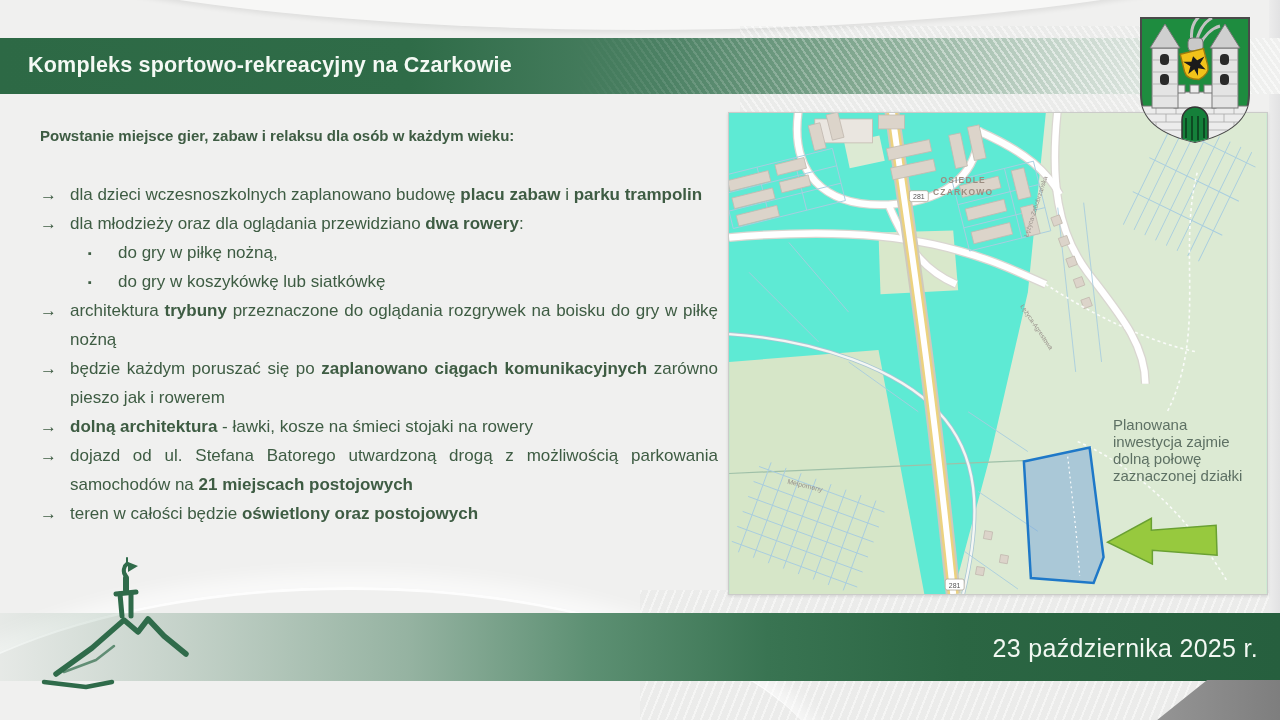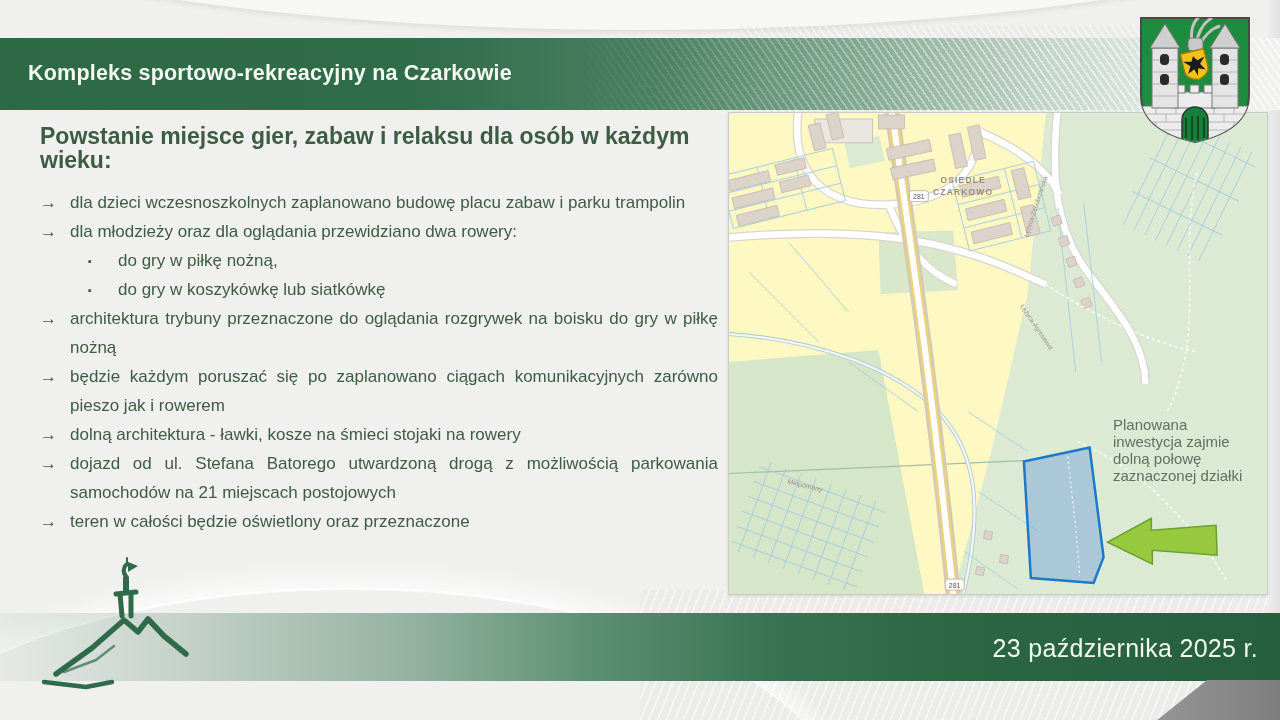--- a/index.html
+++ b/index.html
@@ -29,50 +29,50 @@
     border-radius:50%;
     border-top:3px solid rgba(255,255,255,.85);
     box-shadow:0 -14px 18px rgba(255,255,255,.6);
   }
   .right-strip{
     position:absolute;top:0;right:0;width:11px;height:100%;
     background:linear-gradient(to left,#e2e2e3,#ececec);
   }
   
   .header-bar{
-    position:absolute;left:0;top:38px;width:100%;height:72px;
+    position:absolute;left:0;top:38px;width:100%;height:56px;
     background:linear-gradient(to right,#2d6945 0%,#2f6c48 32%,#4c8164 52%,#86ab94 68%,#c3d4c9 82%,#ecefec 94%,#f0f0ef 100%);
     display:flex;align-items:center;z-index:4;
   }
   .header-stripes{
     position:absolute;right:0;top:0;width:55%;height:100%;
     background:repeating-linear-gradient(55deg,rgba(255,255,255,.5) 0 2px,rgba(0,0,0,0) 2px 6px);
     -webkit-mask-image:linear-gradient(to right,transparent,#000 65%);
     mask-image:linear-gradient(to right,transparent,#000 65%);
   }
   .slide-title{
     margin:0;padding:0 0 2px 28px;
     color:#f4f9f4;font-size:21.5px;font-weight:bold;letter-spacing:.2px;
     position:relative;z-index:2;
   }
   
   .content{
     position:absolute;left:40px;top:124px;width:678px;z-index:3;
     color:#3e5c43;font-size:17px;line-height:29px;
   }
-  .content b{font-weight:normal;}
-  .heading{font-weight:bold;font-size:23px;margin:0 0 16px 0;line-height:24px;}
+  .content b{font-weight:bold;}
+  .heading{font-weight:bold;font-size:15px;margin:0 0 32px 0;line-height:24px;}
   .bullet{position:relative;padding-left:30px;text-align:justify;}
   .bullet .marker{position:absolute;left:0;top:0;font-weight:normal;}
   .bullet.square{padding-left:78px;text-align:left;}
   .bullet.square .marker{left:48px;font-size:11px;top:1px;}
   
   .map{
     position:absolute;left:728px;top:112px;width:540px;height:483px;
-    background:#fef9c3;border:1px solid #cbcbc9;box-sizing:border-box;z-index:3;
+    background:#5eead4;border:1px solid #cbcbc9;box-sizing:border-box;z-index:3;
     box-shadow:0 1px 3px rgba(0,0,0,.12);
     padding-left:28px;
   }
   .map svg{position:absolute;left:0;top:0;}
   .map-annotation{
     position:absolute;left:384px;top:303px;width:152px;
     font-size:15px;line-height:17px;color:#5e7164;white-space:pre-line;z-index:2;
   }
   
   .coat-of-arms{position:absolute;left:1136px;top:10px;z-index:6;}
@@ -119,21 +119,21 @@
     <div class="heading">Powstanie miejsce gier, zabaw i relaksu dla osób w każdym wieku:</div>
     <div class="bullets">
         <div class="bullet arrow"><span class="marker">→</span><span><span>dla dzieci wczesnoszkolnych zaplanowano budowę </span><b>placu zabaw</b><span> i </span><b>parku trampolin</b></span></div>
         <div class="bullet arrow"><span class="marker">→</span><span><span>dla młodzieży oraz dla oglądania przewidziano </span><b>dwa rowery</b><span>:</span></span></div>
         <div class="bullet square"><span class="marker">▪</span><span><span>do gry w piłkę nożną,</span></span></div>
         <div class="bullet square"><span class="marker">▪</span><span><span>do gry w koszykówkę lub siatkówkę</span></span></div>
         <div class="bullet arrow"><span class="marker">→</span><span><span>architektura </span><b>trybuny</b><span> przeznaczone do oglądania rozgrywek na boisku do gry w piłkę nożną</span></span></div>
         <div class="bullet arrow"><span class="marker">→</span><span><span>będzie każdym poruszać się po </span><b>zaplanowano ciągach komunikacyjnych</b><span> zarówno pieszo jak i rowerem</span></span></div>
         <div class="bullet arrow"><span class="marker">→</span><span><b>dolną architektura</b><span> - ławki, kosze na śmieci stojaki na rowery</span></span></div>
         <div class="bullet arrow"><span class="marker">→</span><span><span>dojazd od ul. Stefana Batorego utwardzoną drogą z możliwością parkowania samochodów na </span><b>21 miejscach postojowych</b></span></div>
-        <div class="bullet arrow"><span class="marker">→</span><span><span>teren w całości będzie </span><b>oświetlony oraz przeznaczone</b></span></div>
+        <div class="bullet arrow"><span class="marker">→</span><span><span>teren w całości będzie </span><b>oświetlony oraz postojowych</b></span></div>
       </div>
   </div>
 
   <div class="map">
     <svg width="538" height="481" viewBox="0 0 540 483">
 
       <g>
         <path d="M318,0 L540,0 L540,483 L225,483 L263,341 L300,180 Z" fill="#dcead3"></path>
         <path d="M0,250 L150,238 L196,483 L0,483 Z" fill="#d6e6c8"></path>
         <path d="M150,120 L225,118 L230,178 L152,182 Z" fill="#d9e8cb"></path>

